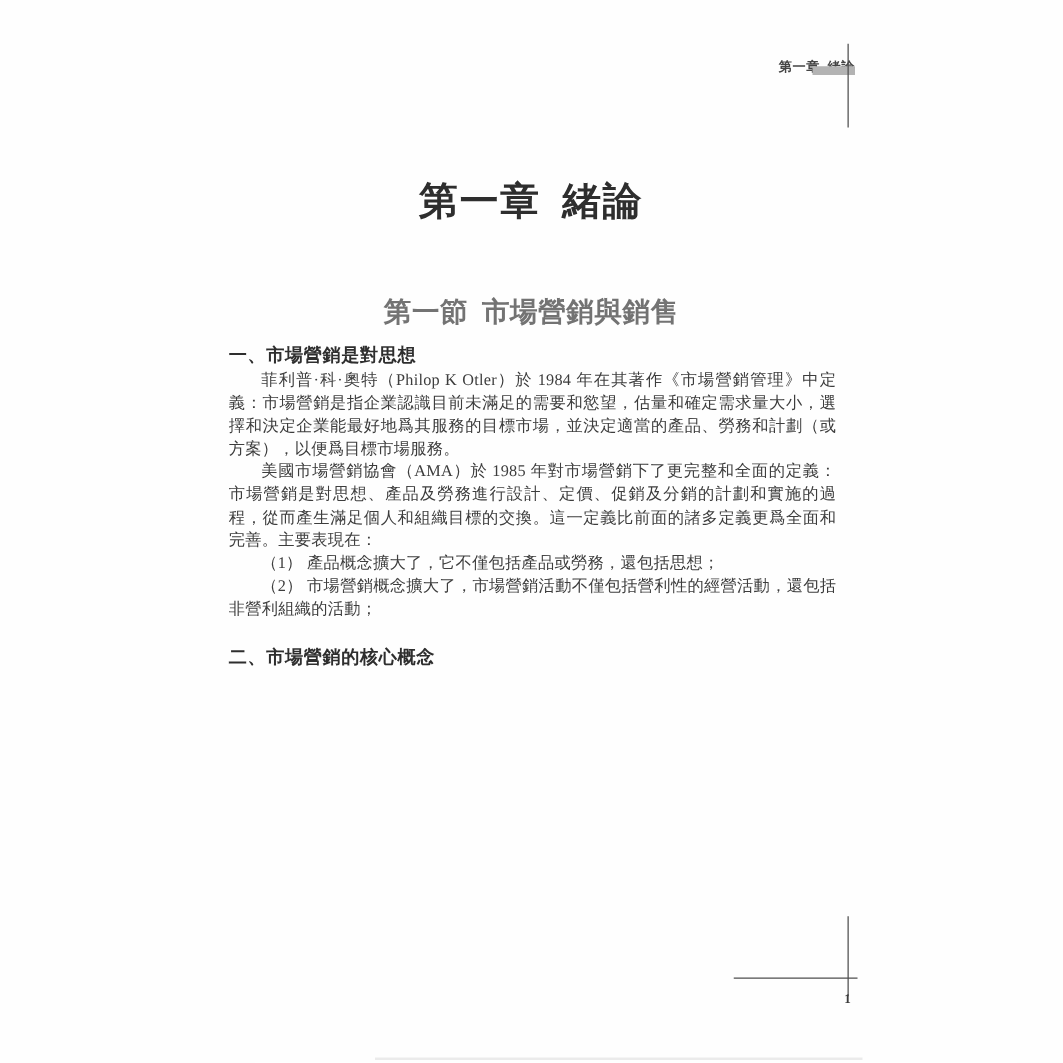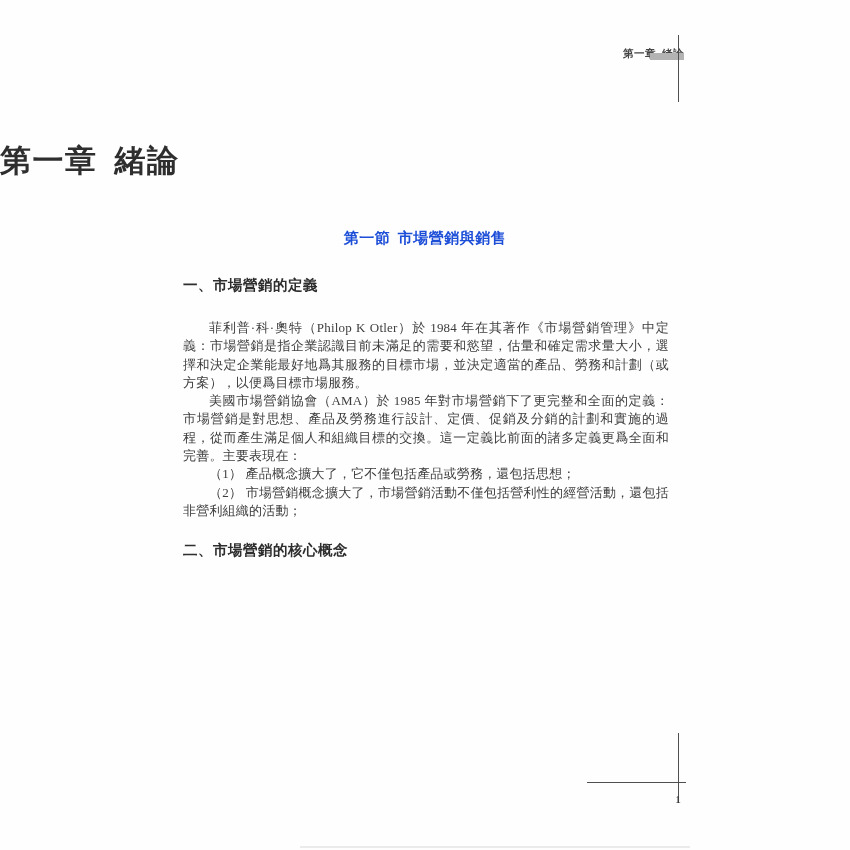--- a/index.html
+++ b/index.html
@@ -48,37 +48,38 @@
     height: 67px;
     background: #4f4f4f;
   }
 
   
   .chapter-title {
     position: absolute;
     top: 119px;
     left: 0;
     width: 100%;
+    text-align: center;
     font-size: 31px;
     font-weight: bold;
     color: #2e2e2e;
     letter-spacing: 1.5px;
   }
   .chapter-title .t-gap { display: inline-block; width: 0.55em; }
 
   
   .section-title {
     position: absolute;
     top: 217px;
     left: 0;
     width: 100%;
     text-align: center;
-    font-size: 15px;
+    font-size: 22px;
     font-weight: bold;
-    color: #1d4ed8;
+    color: #737373;
     letter-spacing: 0.5px;
   }
   .section-title .t-gap { display: inline-block; width: 0.5em; }
 
   
   .content {
     position: absolute;
     left: 183px;
     top: 269px;
     width: 486px;
@@ -94,21 +95,21 @@
   }
   .content h3.sub-heading {
     margin: 0;
     font-size: 14.5px;
     line-height: 20px;
     font-weight: bold;
     color: #2e2e2e;
     letter-spacing: 0.5px;
   }
   .content h3.h-first { margin-top: 6px; }
-  .content p.after-heading { margin-top: 24px; }
+  .content p.after-heading { margin-top: 0; }
   .content h3.h-second { margin-top: 20px; }
   .content p.after-heading-2 { margin-top: 5px; }
 
   
   .vline-bottom {
     position: absolute;
     left: 678px;
     top: 733px;
     width: 1px;
     height: 64px;
@@ -155,21 +156,21 @@
   </div>
   <div class="header-bar"></div>
   <div class="vline-top"></div>
 
   <h1 class="chapter-title"><span>第一章</span><span class="t-gap"></span><span>緒論</span></h1>
 
   <h2 class="section-title"><span>第一節</span><span class="t-gap"></span><span>市場營銷與銷售</span></h2>
 
   <div class="content">
 
-    <h3 class="sub-heading h-first">一、市場營銷的定義</h3>
+    <h3 class="sub-heading h-first">一、市場營銷是對思想</h3>
     <p class="body after-heading">菲利普·科·奧特（Philop K Otler）於 1984 年在其著作《市場營銷管理》中定義：市場營銷是指企業認識目前未滿足的需要和慾望，估量和確定需求量大小，選擇和決定企業能最好地爲其服務的目標市場，並決定適當的產品、勞務和計劃（或方案），以便爲目標市場服務。</p>
     <p class="body">美國市場營銷協會（AMA）於 1985 年對市場營銷下了更完整和全面的定義：市場營銷是對思想、產品及勞務進行設計、定價、促銷及分銷的計劃和實施的過程，從而產生滿足個人和組織目標的交換。這一定義比前面的諸多定義更爲全面和完善。主要表現在：</p>
     <p class="body">（1） 產品概念擴大了，它不僅包括產品或勞務，還包括思想；</p>
     <p class="body">（2） 市場營銷概念擴大了，市場營銷活動不僅包括營利性的經營活動，還包括非營利組織的活動；</p>
 
     <h3 class="sub-heading h-second">二、市場營銷的核心概念</h3>
   </div>
 
   <div class="vline-bottom"></div>
   <div class="hline-bottom"></div>

